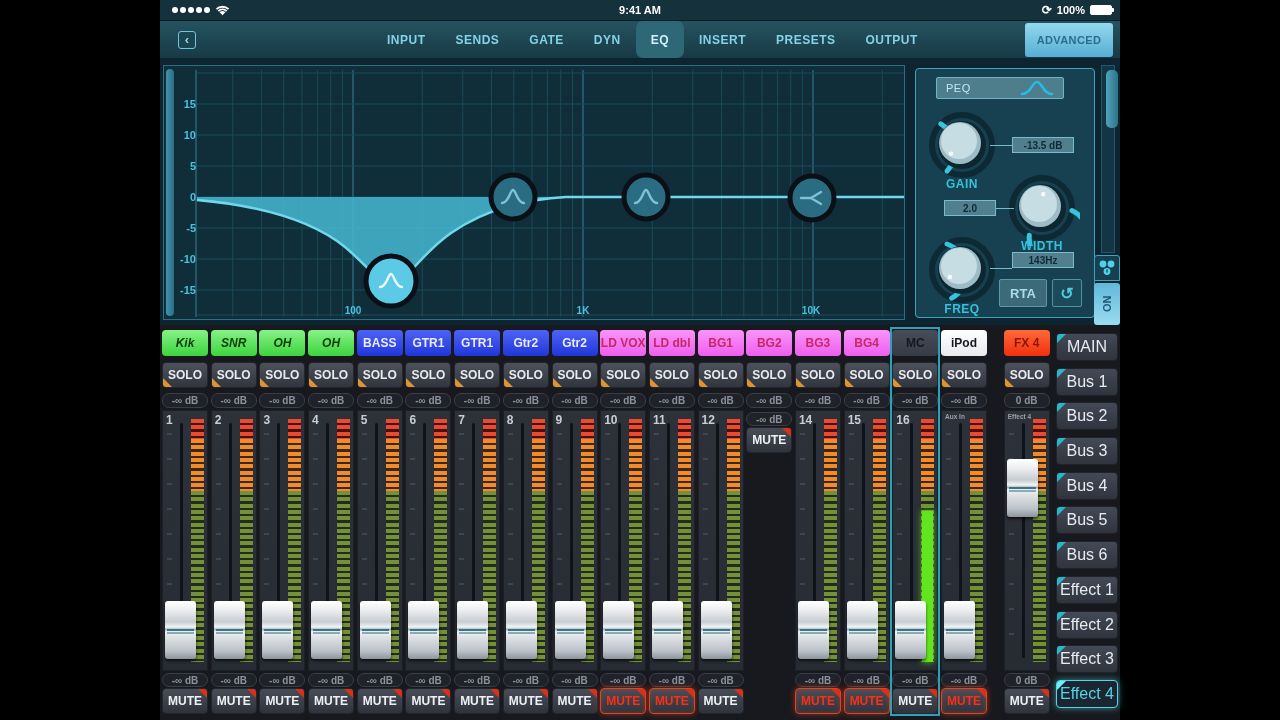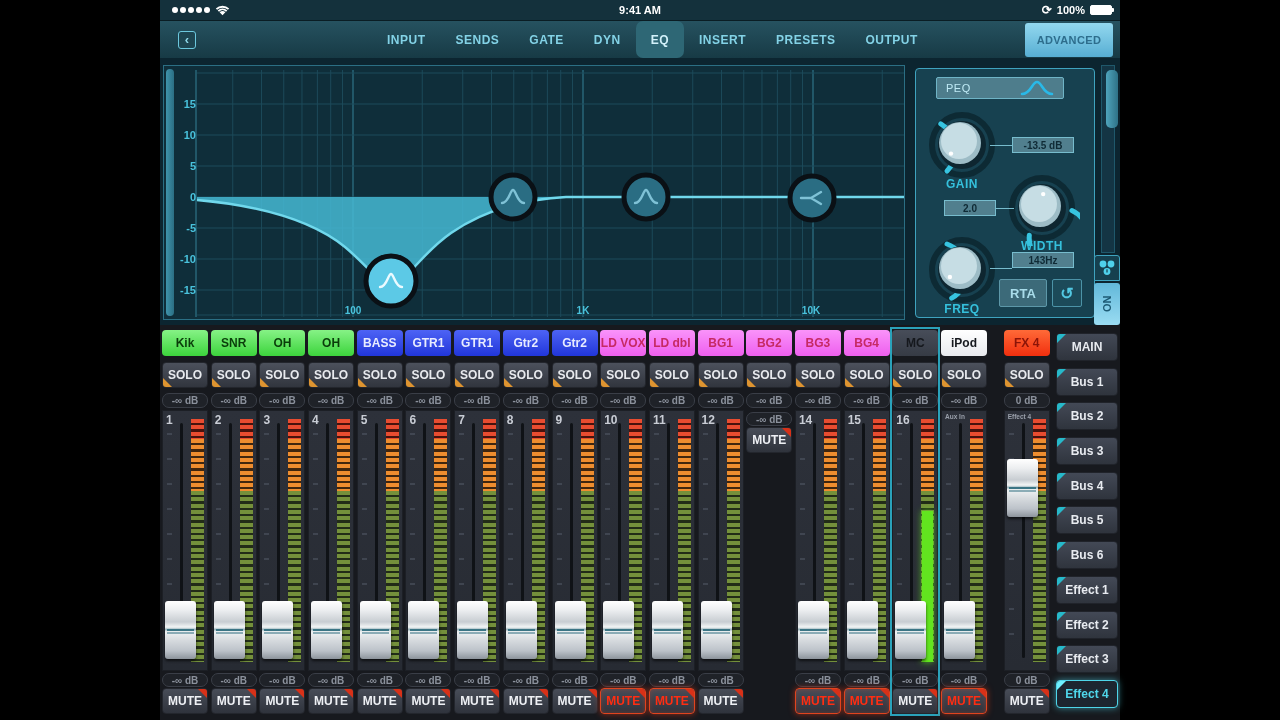--- a/index.html
+++ b/index.html
@@ -70,21 +70,21 @@
 
   
   .mixer { position:absolute; left:0; top:325px; width:960px; height:395px; background:#17191e; }
   .strips { position:absolute; left:2px; top:5px; display:flex; }
   .strip { width:46px; margin-right:2.7px; display:flex; flex-direction:column; position:relative; }
   .strip.selected::after { content:""; position:absolute; left:-2px; top:-3px; right:-2px; bottom:-2px;
     border:2px solid #2aa2ba; pointer-events:none; }
   .strip.fxgap { margin-left:14px; }
   .nm { height:26px; margin-bottom:6px; border-radius:4px; font-size:12px; font-weight:bold;
     display:flex; align-items:center; justify-content:center; cursor:pointer; overflow:hidden; white-space:nowrap; }
-  .nm-green { background:linear-gradient(#86f286,#3cd43c); color:#0a3d0a; }
+  .nm-green { background:linear-gradient(#86f286,#3cd43c); color:#0a3d0a;font-style:italic; }
   .nm-blue  { background:linear-gradient(#4d63f5,#2136da); color:#e8ecff; }
   .nm-pink  { background:linear-gradient(#fa93fa,#ee5fee); color:#c62a64; }
   .nm-gray  { background:linear-gradient(#474d59,#363b45); color:#15181d; }
   .nm-white { background:linear-gradient(#ffffff,#e8eaee); color:#15181d; }
   .nm-red   { background:linear-gradient(#ff6a38,#f22f0e); color:#8c1408; }
   .solo { height:26px; margin-bottom:5px; border-radius:4px; background:linear-gradient(#4c515c,#31353e);
     border:1px solid #23262d; color:#e8eaee; font-size:12px; font-weight:bold; display:flex; align-items:center;
     justify-content:center; position:relative; cursor:pointer; overflow:hidden; }
   .solo::after { content:""; position:absolute; left:0; bottom:0; width:0; height:0;
     border-bottom:9px solid #de9430; border-right:9px solid transparent; }
@@ -111,21 +111,21 @@
   .mute { height:26px; border-radius:4px; background:linear-gradient(#484d58,#2f333c); border:1px solid #23262d;
     color:#eef0f4; font-size:12px; font-weight:bold; display:flex; align-items:center; justify-content:center;
     position:relative; cursor:pointer; overflow:hidden; }
   .mute::after { content:""; position:absolute; right:0; top:0; width:0; height:0;
     border-top:9px solid #d83118; border-left:9px solid transparent; }
   .mute.on { color:#ff2d12; border:1px solid #e0441f; box-shadow:0 0 6px rgba(255,60,20,.55), inset 0 0 5px rgba(255,60,20,.3); }
 
   
   .buses { position:absolute; right:2px; top:8px; width:62px; }
   .bus { height:28px; margin-bottom:6.7px; border-radius:4px; background:linear-gradient(#434956,#2f343d);
-    border:1px solid #20232a; color:#e8ebf0; font-size:12px; font-weight:bold; display:flex; align-items:center;
+    border:1px solid #20232a; color:#e8ebf0; font-size:16px; font-weight:normal; display:flex; align-items:center;
     justify-content:center; position:relative; cursor:pointer; overflow:hidden; }
   .bus::after { content:""; position:absolute; left:0; top:0; width:0; height:0;
     border-top:9px solid #27b9ca; border-right:9px solid transparent; }
   .bus.selected { background:#1d2630; color:#4fd6ea; border:1.5px solid #4fd6ea; box-shadow:0 0 7px rgba(79,214,234,.6); }
   .bus.selected::after { border-top-color:#6ff0ff; }
 </style>
 </head>
 <body>
 
 <div class="stage">

